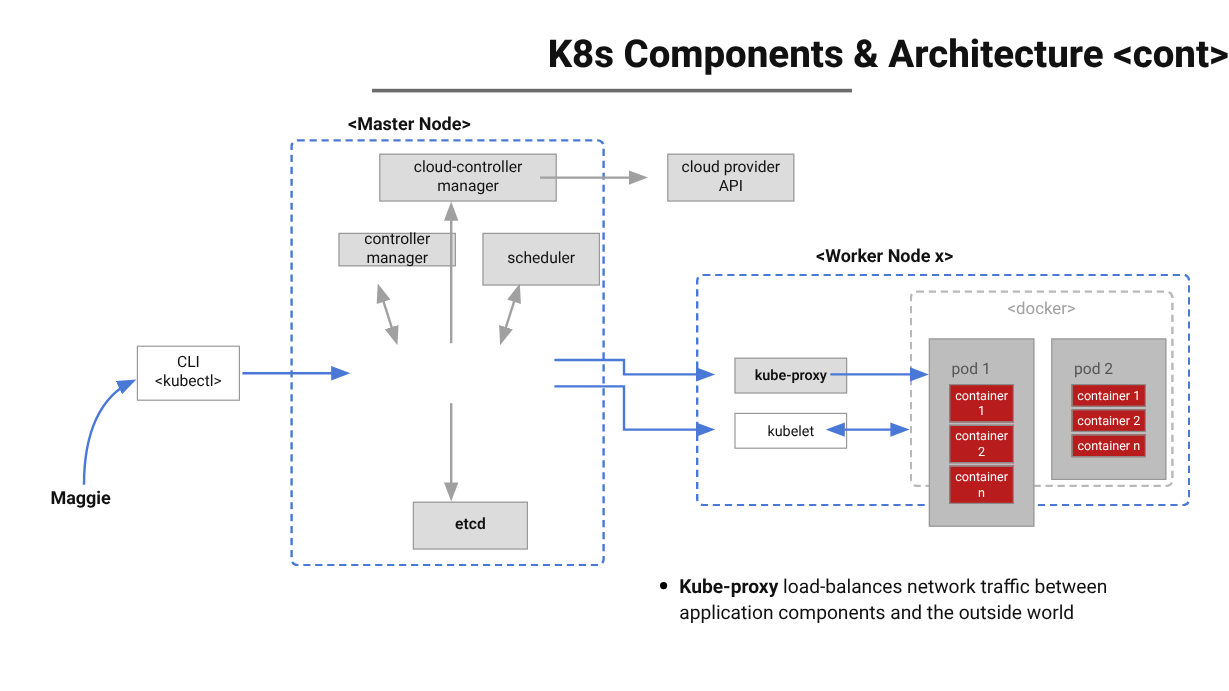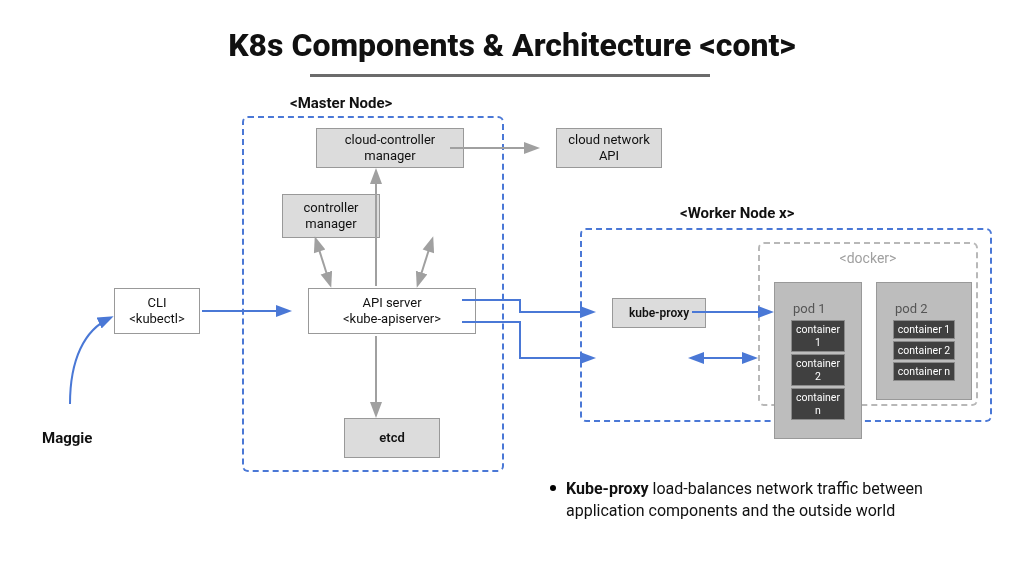--- a/index.html
+++ b/index.html
@@ -1,64 +1,64 @@
 <!DOCTYPE html>
 <html><head>
 <meta charset="utf-8">
 <style>
   * { box-sizing: border-box; margin: 0; padding: 0; }
   html, body { width: 1024px; height: 576px; font-family: -apple-system, BlinkMacSystemFont, "Segoe UI", Roboto, sans-serif; background: #fff; color: #111; overflow: hidden; }
   .stage { position: relative; width: 1024px; height: 576px; }
-  .title { position: absolute; top: 26px; left: 0; right: 0; text-align: center; font-size: 32px; font-weight: 800; }
+  .title { position: absolute; top: 26px; left: 0; right: 0; text-align: right; font-size: 32px; font-weight: 800; }
   .title-underline { position: absolute; top: 74px; left: 310px; width: 400px; height: 3px; background: #6b6b6b; }
   .abs { position: absolute; }
   .group-label { font-size: 15px; font-weight: 700; }
   .dashed-box { border: 2.5px dashed #4a78d6; border-radius: 6px; }
   .dashed-box-gray { border: 2px dashed #b8b8b8; border-radius: 6px; }
   .comp { border: 1.5px solid #999; font-size: 13px; display: flex; align-items: center; justify-content: center; text-align: center; line-height: 1.25; padding: 4px 6px; margin-left: 16px; }
   .comp.gray { background: #dcdcdc; }
   .comp.white { background: #fff; }
   .comp.small { font-size: 12px; }
   .pod-box { background: #bdbdbd; border: 1.5px solid #999; padding: 16px; font-size: 12px; text-align: left; color: #444; }
   .pod-title { font-weight: 400; margin: 2px 0 4px 2px; font-size: 13px; color: #555; }
-  .container-label { background: #404040; color: #fff; font-size: 10.5px; text-align: center; padding: 2px 0; margin-bottom: 2px; border: 1px solid #8a8a8a; }
+  .container-label { background: #b91c1c; color: #fff; font-size: 10.5px; text-align: center; padding: 2px 0; margin-bottom: 2px; border: 1px solid #8a8a8a; }
   .docker-label { font-size: 14px; color: #a0a0a0; text-align: center; }
   .user-label { font-weight: 700; font-size: 15px; }
   .bullet { position: absolute; left: 566px; top: 478px; right: 30px; font-size: 16px; line-height: 1.4; }
   .bullet .dot { position: absolute; left: -16px; top: 7px; width: 6px; height: 6px; background: #000; border-radius: 50%; }
   svg.arrows { position: absolute; top: 0; left: 0; width: 1024px; height: 576px; pointer-events: none; }
 </style>
 </head>
 <body>
 
 <div class="stage">
 
   <div class="title">K8s Components &amp; Architecture &lt;cont&gt;</div>
   <div class="title-underline"></div>
 
   <div class="abs group-label" style="left:290px; top:94px;">&lt;Master Node&gt;</div>
   <div class="abs dashed-box" style="left:242px; top:116px; width:262px; height:356px;"></div>
 
   <div class="abs comp gray" style="left:300px; top:128px; width:148px; height:40px;">cloud-controller manager</div>
-  <div class="abs comp gray" style="left:266px; top:194px; width:98px; height:44px;">controller manager</div>
-  <div class="abs comp white" style="left:292px; top:288px; width:168px; height:46px; white-space: pre-line;">API server
-&lt;kube-apiserver&gt;</div>
+  <div class="abs comp gray" style="left:266px; top:194px; width:98px; height:28px;">controller manager</div>
+  <div class="abs comp gray" style="left:386px; top:194px; width:98px; height:44px;">scheduler</div>
   <div class="abs comp gray" style="left:328px; top:418px; width:96px; height:40px; font-weight:600;">etcd</div>
 
-  <div class="abs comp gray" style="left:540px; top:128px; width:106px; height:40px;">cloud network API</div>
+  <div class="abs comp gray" style="left:540px; top:128px; width:106px; height:40px;">cloud provider API</div>
 
   <div class="abs comp white" style="left:98px; top:288px; width:86px; height:46px; white-space: pre-line;">CLI
 &lt;kubectl&gt;</div>
 
-  <div class="abs user-label" style="left:42px; top:406px;margin-top:23px;">Maggie</div>
+  <div class="abs user-label" style="left:42px; top:406px;">Maggie</div>
 
   <div class="abs group-label" style="left:680px; top:204px;">&lt;Worker Node x&gt;</div>
   <div class="abs dashed-box" style="left:580px; top:228px; width:412px; height:194px;"></div>
 
   <div class="abs comp gray small" style="left:596px; top:298px; width:94px; height:30px; font-weight:600;">kube-proxy</div>
+  <div class="abs comp white small" style="left:596px; top:344px; width:94px; height:30px;">kubelet</div>
 
   <div class="abs dashed-box-gray" style="left:758px; top:242px; width:220px; height:164px;"></div>
   <div class="abs docker-label" style="left:758px; top:250px; width:220px;">&lt;docker&gt;</div>
 
   <div class="abs pod-box" style="left:774px; top:282px; width:88px;">
     <div class="pod-title">pod 1</div>
     <div class="container-label">container 1</div>
     <div class="container-label">container 2</div>
     <div class="container-label">container n</div>
   </div>

